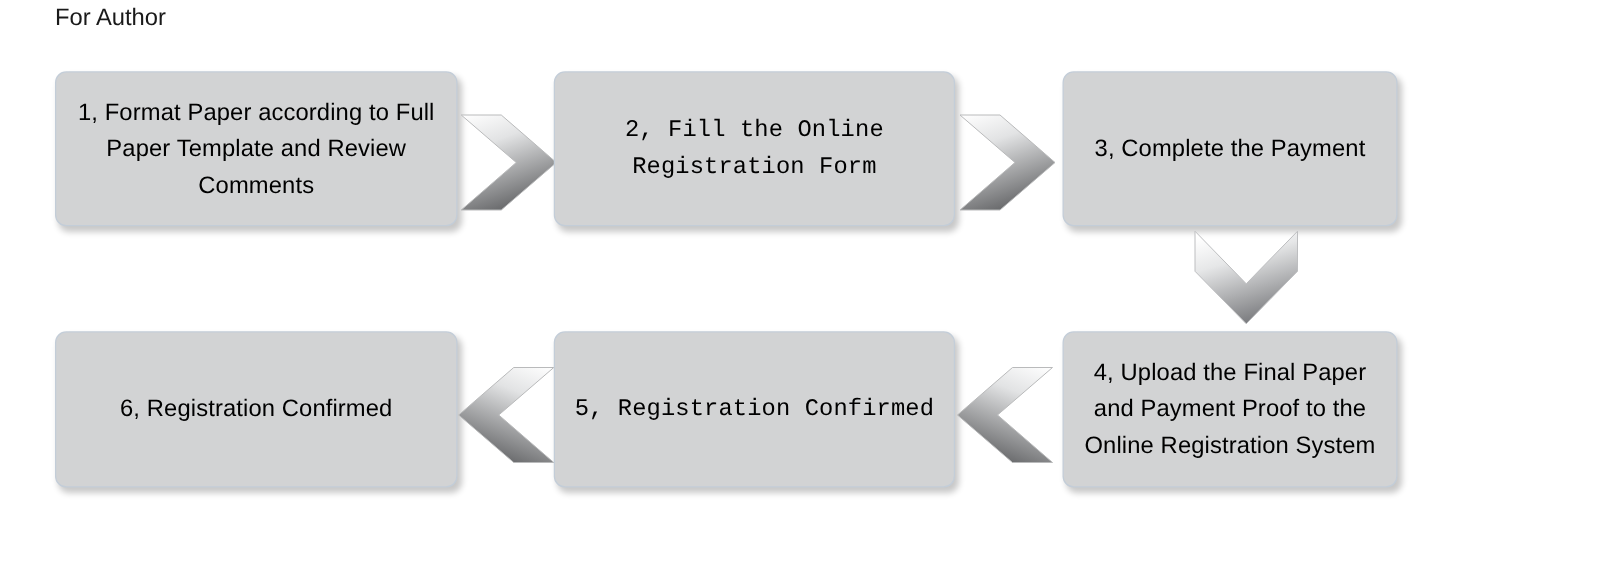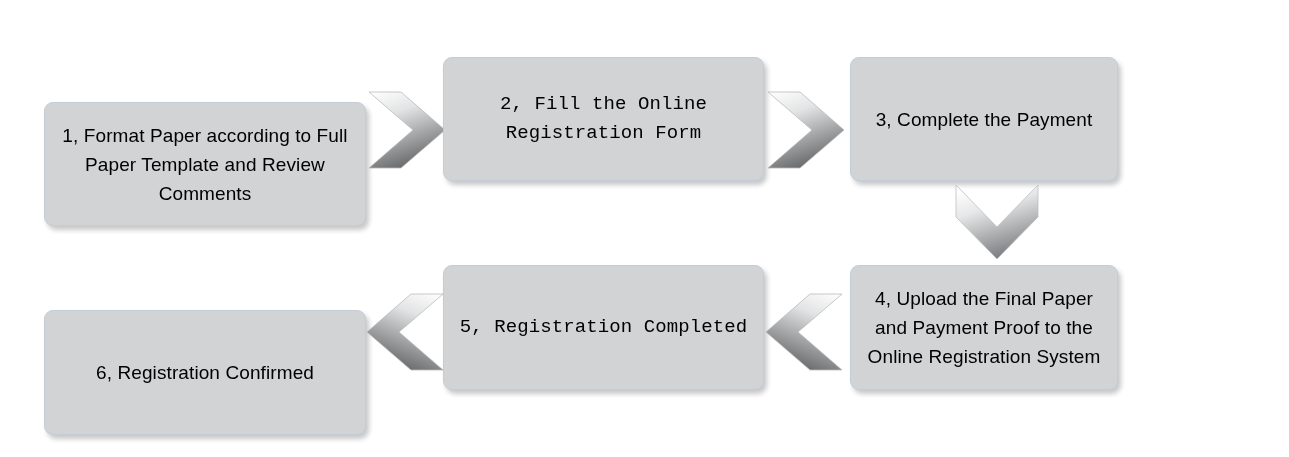--- a/index.html
+++ b/index.html
@@ -45,21 +45,21 @@
   .node .label {
     font-size: 19px;
     line-height: 29px;
     color: #000000;
     letter-spacing: 0.1px;
   }
 
   
   .row-top    { top: 57px;  height: 124px; }
   .row-bottom { top: 265px; height: 125px; }
-  .col-1 { left: 44px;  width: 322px; margin-top: 45px; }
+  .col-1 { left: 44px;  width: 322px; }
   .col-2 { left: 443px; width: 321px; font-family: Liberation Mono, monospace; }
   .col-3 { left: 850px; width: 268px; }
 
   
   .arrow {
     position: absolute;
     overflow: visible;
   }
   .arrow svg { display: block; overflow: visible; }
 
@@ -67,20 +67,21 @@
   .a-right-2 { left: 762px;  top: 88px;  width: 84px; height: 84px; }
   .a-down-1  { left: 952px;  top: 183px; width: 90px; height: 78px; }
   .a-left-1  { left: 762px;  top: 290px; width: 86px; height: 84px; }
   .a-left-2  { left: 363px;  top: 290px; width: 86px; height: 84px; }
 </style>
 </head>
 <body>
 
 <div id="canvas">
 
+  <div class="title">For Author</div>
 
   <div class="node row-top col-1">
     <span class="label">1, Format Paper according to Full Paper Template and Review Comments</span>
   </div>
 
   <div class="arrow a-right-1">
     <svg width="84" height="84" viewBox="0 0 84 84" xmlns="http://www.w3.org/2000/svg">
       <defs>
         <linearGradient id="gRight1" x1="0" y1="0" x2="0.35" y2="1">
           <stop offset="0%" stop-color="#ffffff"></stop>
@@ -137,21 +138,21 @@
           <stop offset="0%" stop-color="#ffffff"></stop>
           <stop offset="35%" stop-color="#e2e3e4"></stop>
           <stop offset="100%" stop-color="#6d6e70"></stop>
         </linearGradient>
       </defs>
       <polygon points="80,4 36,42 80,80 48,80 4,42 48,4" fill="url(#gLeft2)" stroke="#b9babb" stroke-width="0.8"></polygon>
     </svg>
   </div>
 
   <div class="node row-bottom col-2">
-    <span class="label">5, Registration Completed</span>
+    <span class="label">5, Registration Confirmed</span>
   </div>
 
   <div class="arrow a-left-1">
     <svg width="86" height="84" viewBox="0 0 86 84" xmlns="http://www.w3.org/2000/svg">
       <defs>
         <linearGradient id="gLeft1" x1="1" y1="0" x2="0.6" y2="1">
           <stop offset="0%" stop-color="#ffffff"></stop>
           <stop offset="35%" stop-color="#e2e3e4"></stop>
           <stop offset="100%" stop-color="#6d6e70"></stop>
         </linearGradient>

